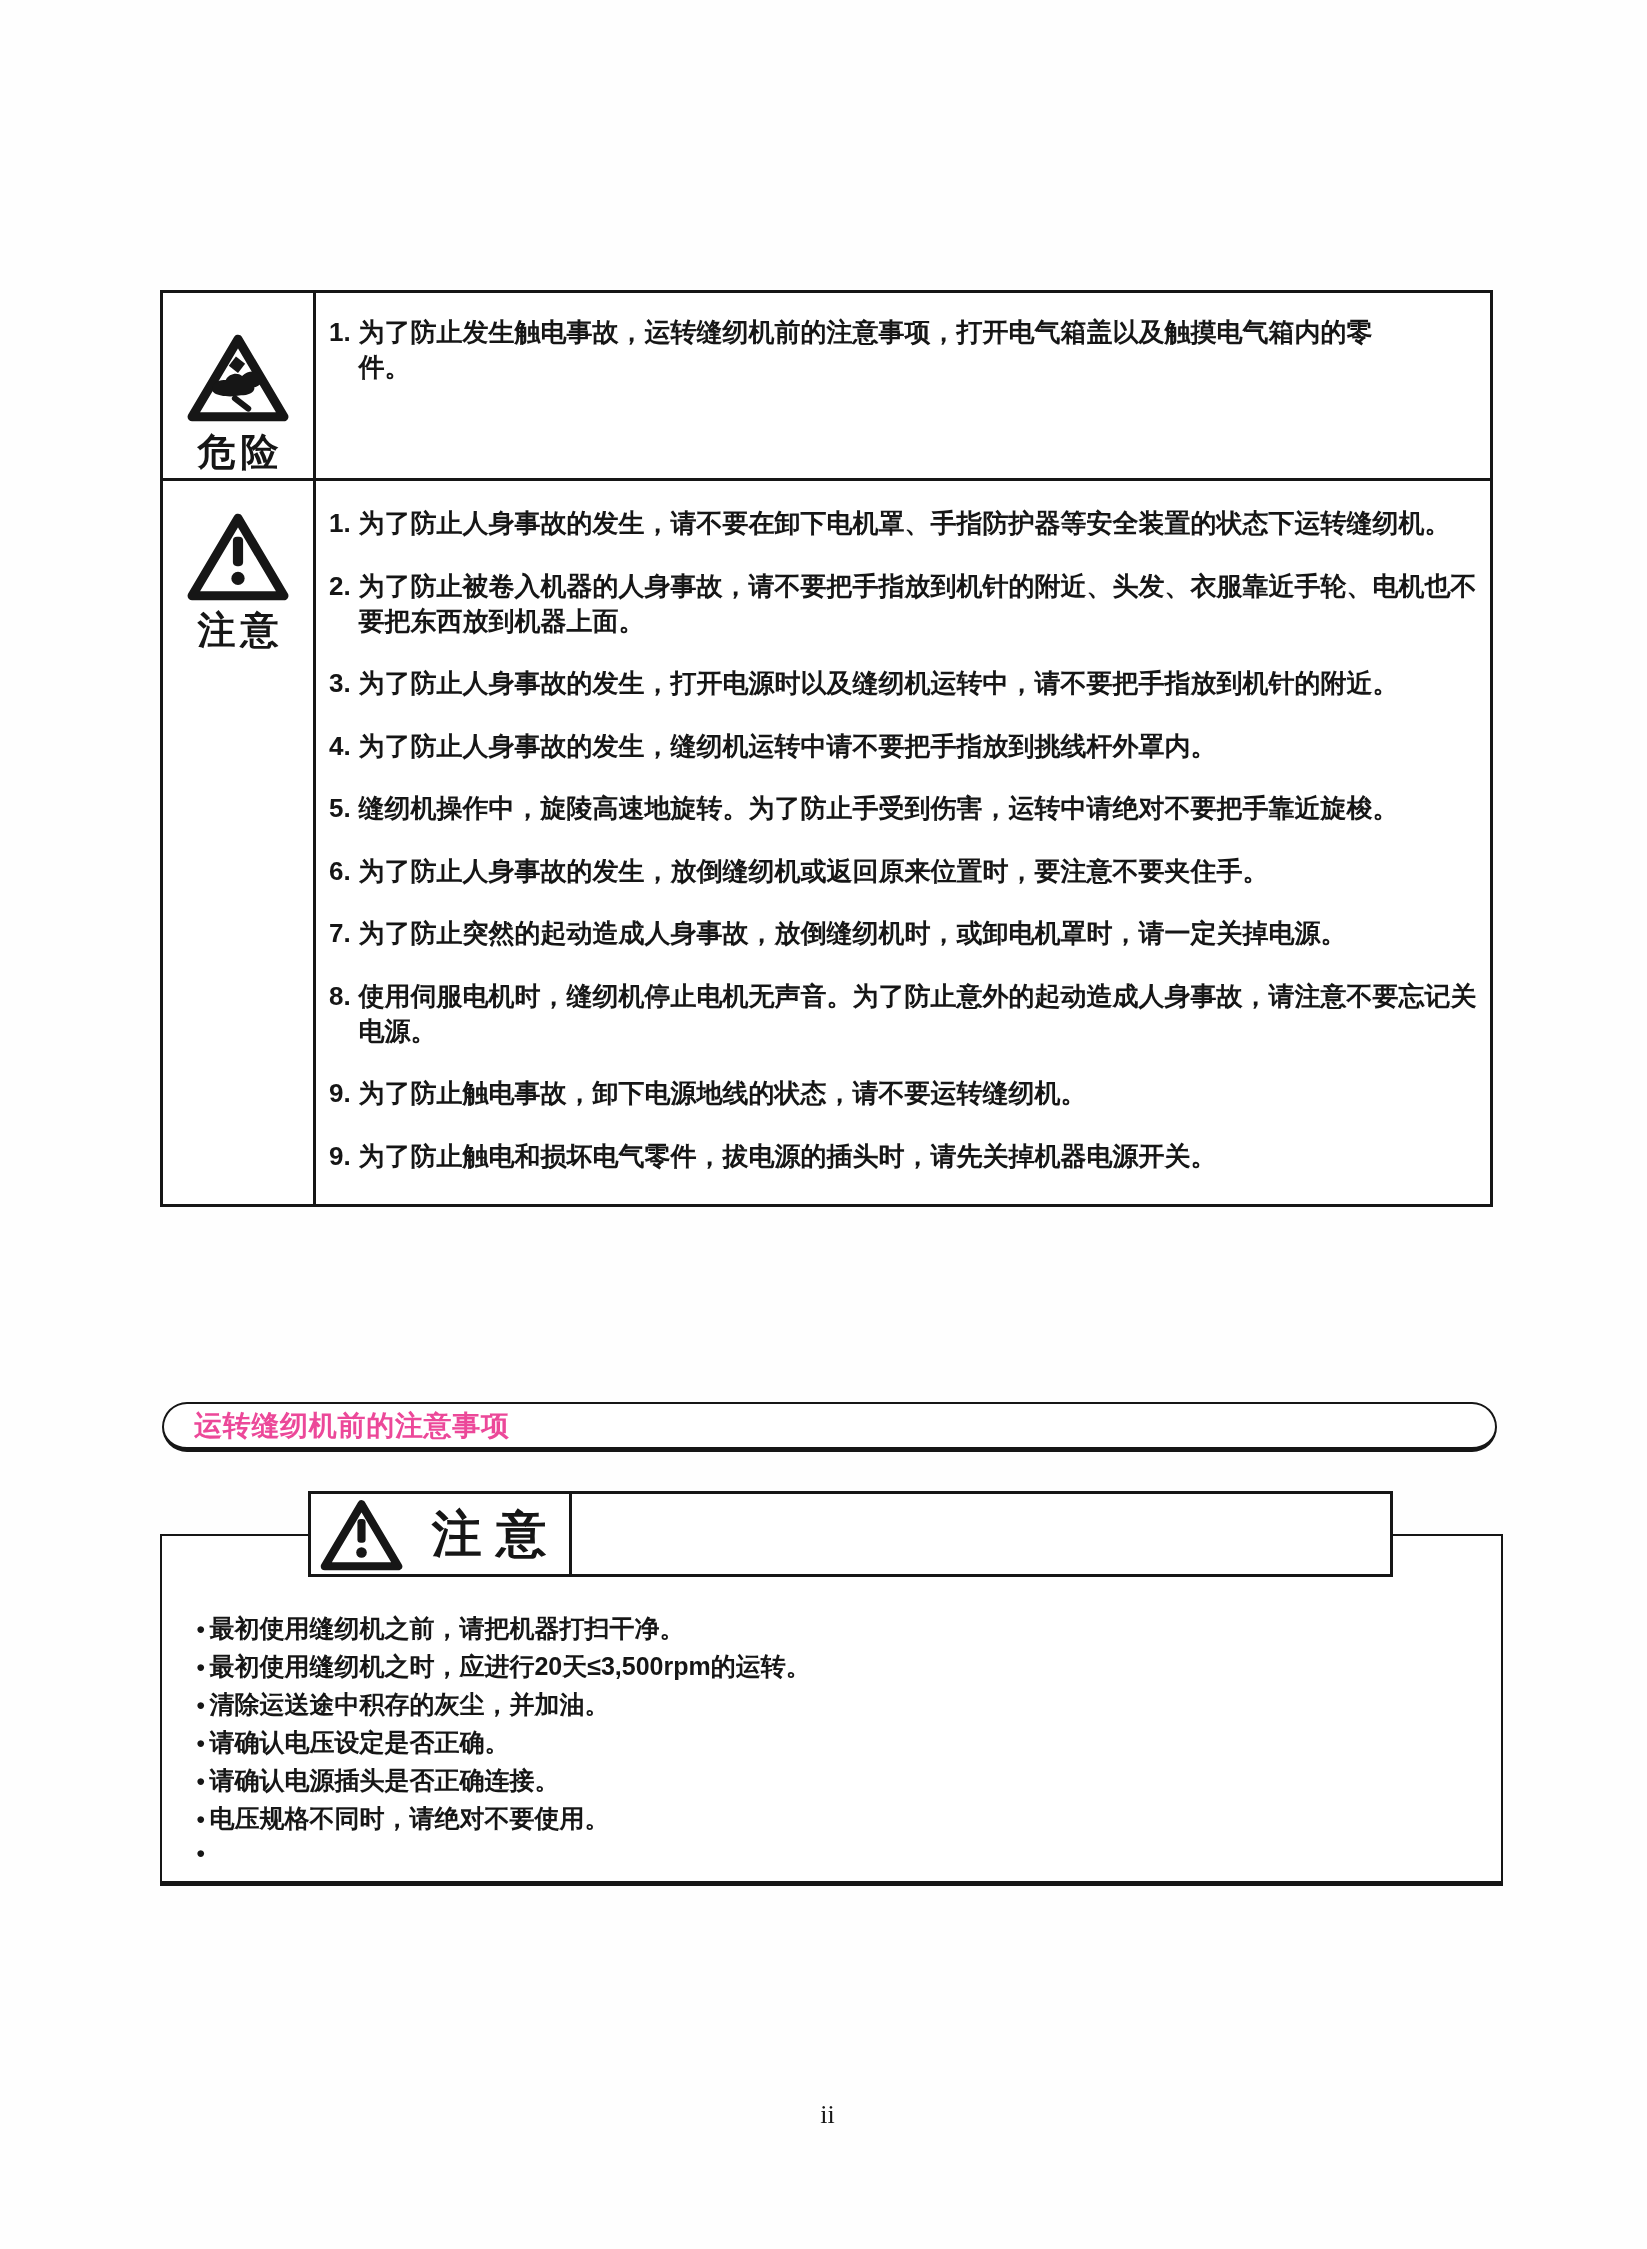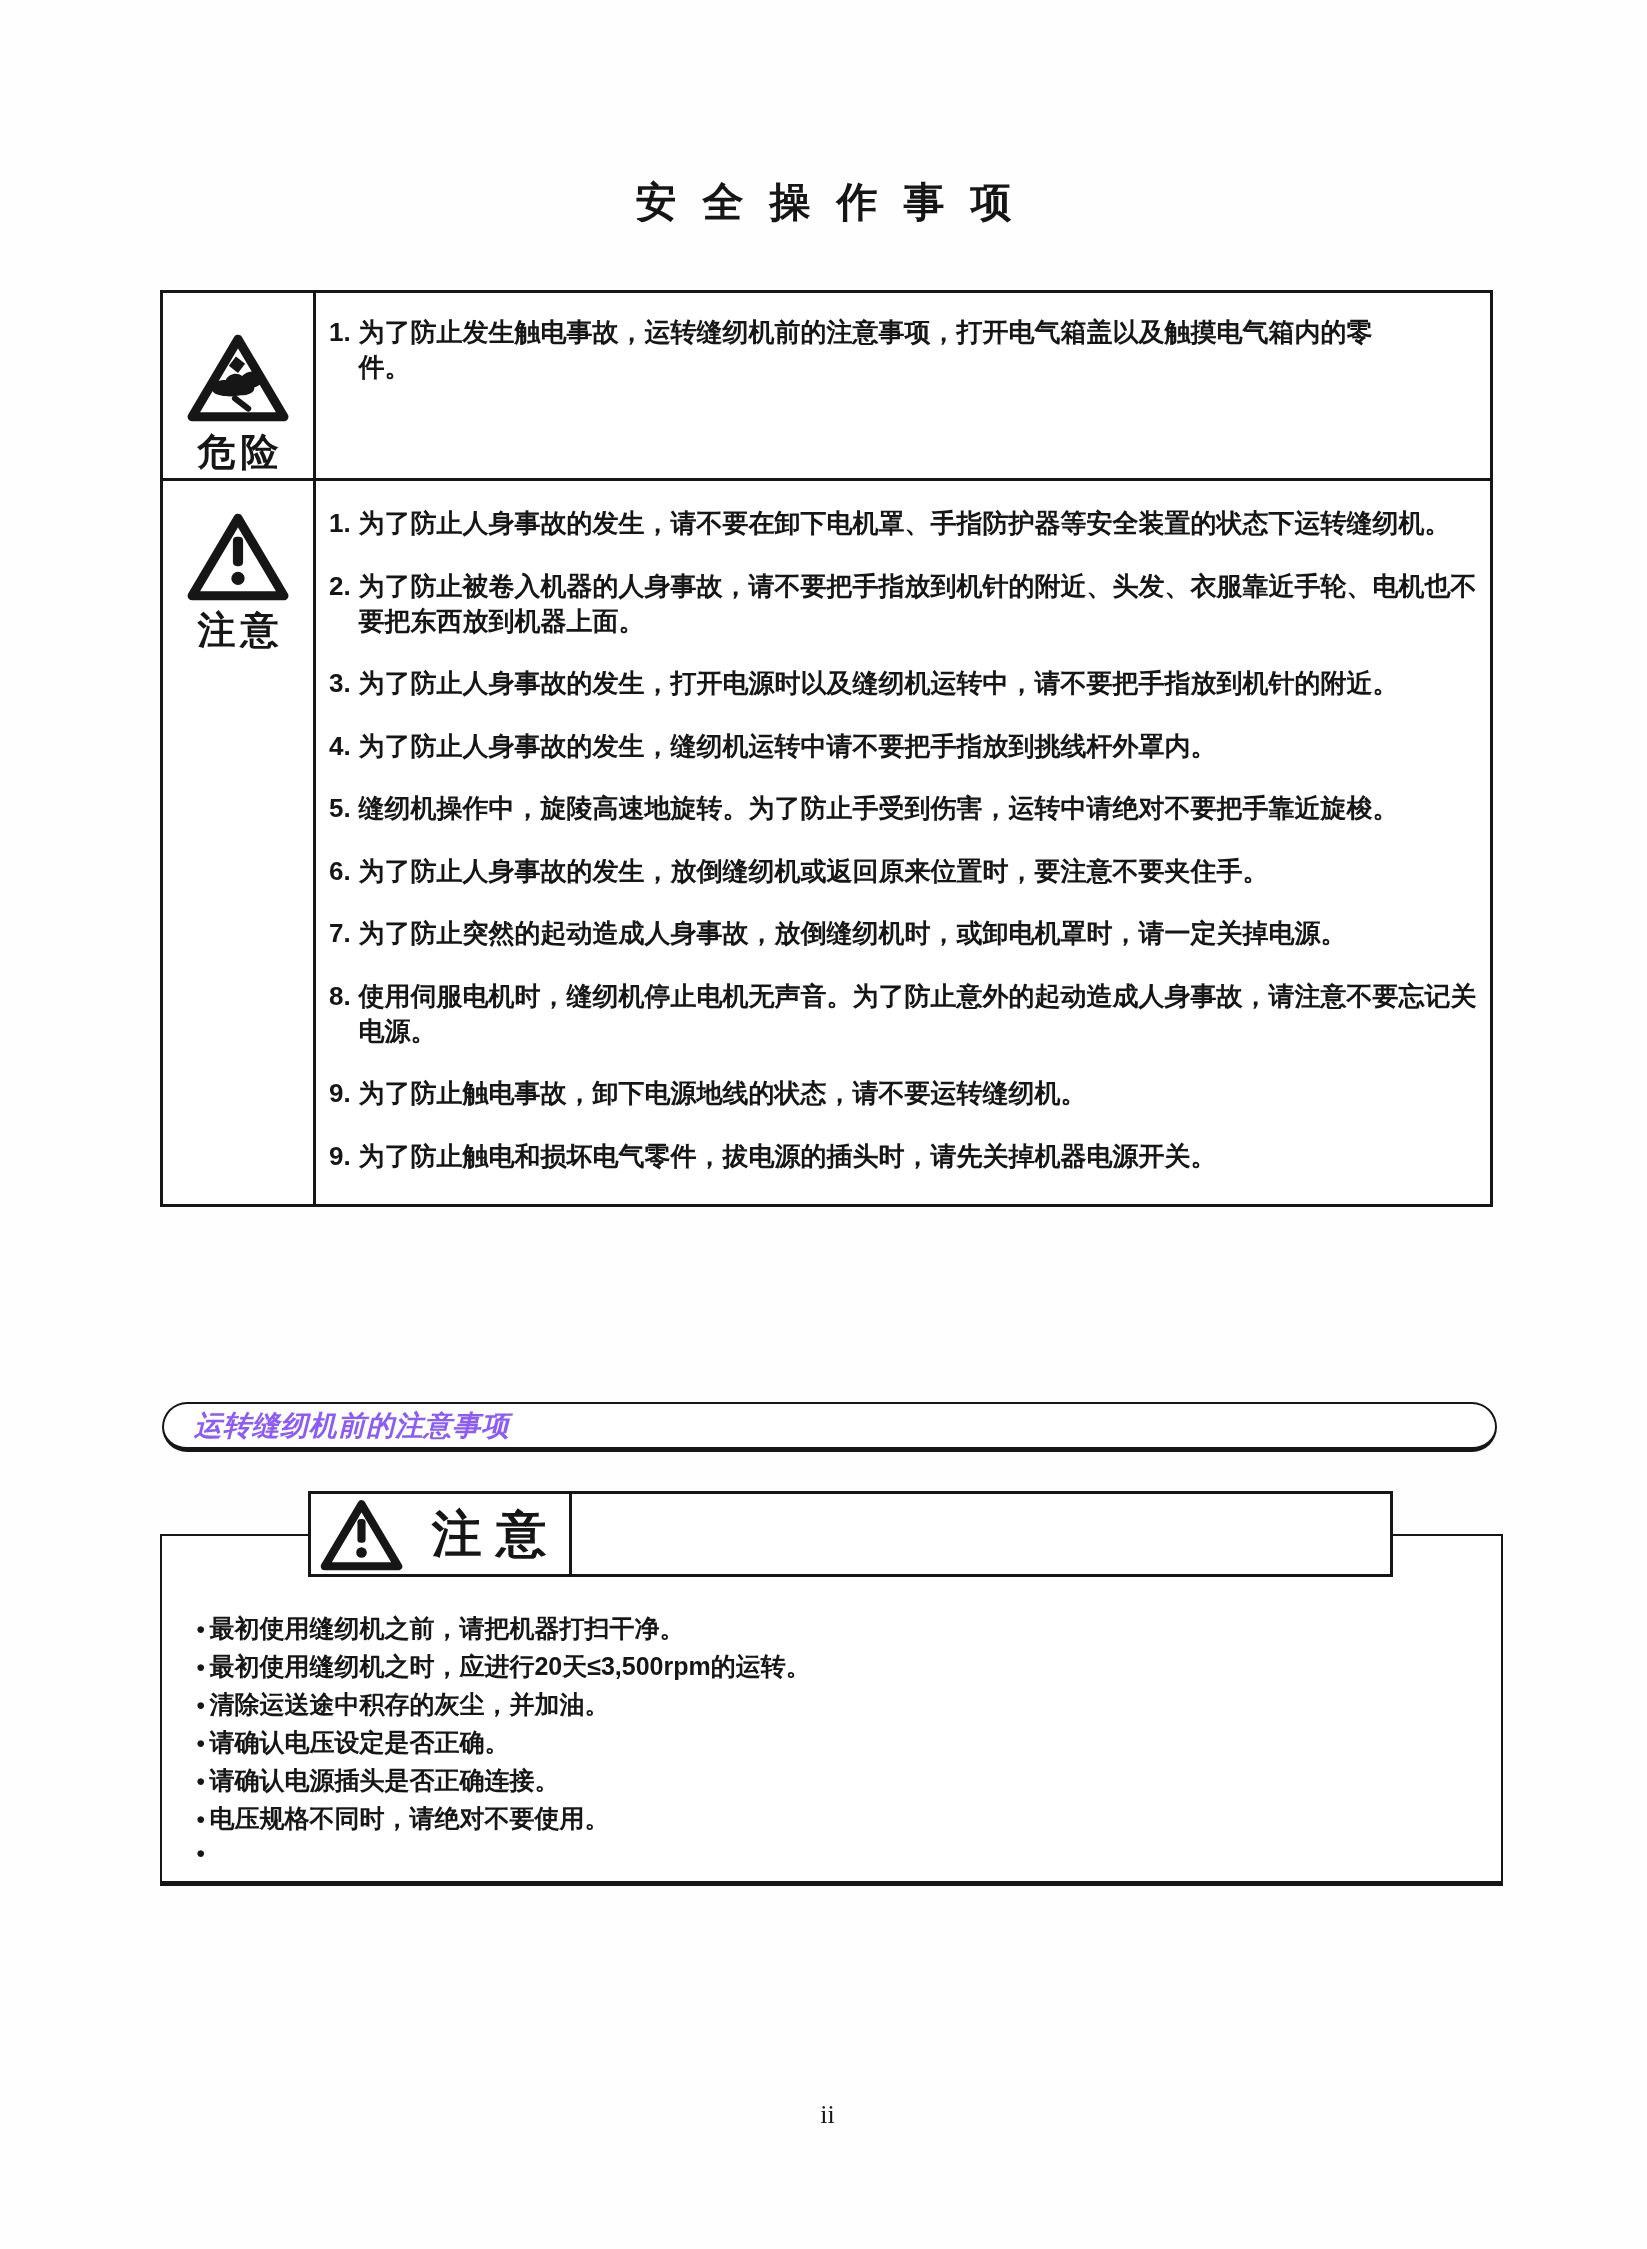--- a/index.html
+++ b/index.html
@@ -37,21 +37,21 @@
   .item .txt { flex:1; }
 
   .tri-icon { display:block; }
 
   
   .section-header {
     position:absolute; left:162px; top:1402px; width:1335px; height:50px;
     border:2.6px solid #161616; border-bottom-width:5.2px; border-radius:26px;
     background:#fff; display:flex; align-items:center; padding-left:30px;
   }
-  .section-header .sec-title { font-size:28px; font-weight:700; color:#8b5cf6; letter-spacing:0.7px;font-style:italic; }
+  .section-header .sec-title { font-size:28px; font-weight:700; color:#ec4899; letter-spacing:0.7px; }
 
   
   .pre-box {
     position:absolute; left:160px; top:1534px; width:1343px; height:352px;
     border:2.6px solid #161616; border-bottom-width:5.9px; background:#fff;
   }
   .caution-banner {
     position:absolute; left:308px; top:1491px; width:1085px; height:86px;
     border:3.3px solid #161616; background:#fff; display:flex; z-index:2;
   }
@@ -74,21 +74,20 @@
     position:absolute; left:4px; top:2100px; width:100%;
     text-align:center; font-family:"Liberation Serif","DejaVu Serif",serif;
     font-size:26px; color:#161616;
   }
 </style>
 </head>
 <body>
 
 <div class="page">
 
-  <h1 class="doc-title">安全操作事项</h1>
 
   <div class="safety-table">
 
     <div class="srow row-danger">
       <div class="icon-cell">
         <svg class="tri-icon" width="106" height="94" viewBox="0 0 104 92">
           <path d="M52 9 L97 85 L7 85 Z" fill="none" stroke="#161616" stroke-width="9" stroke-linejoin="round"></path>
           <path d="M50 26 l9 7 -7 9 -9 -7 z" fill="#161616"></path>
           <path d="M27 60 c-2 -7 5 -12 13 -11 c3 -6 11 -8 16 -4 c7 -7 17 -5 19 1 c2 5 -2 9 -7 10 c1 5 -6 8 -13 8 c-10 2 -21 1 -26 -2 c-1 -1 -2 -2 -2 -2 z" fill="#161616"></path>
           <path d="M49 67 l13 10" stroke="#161616" stroke-width="6" stroke-linecap="round"></path>

